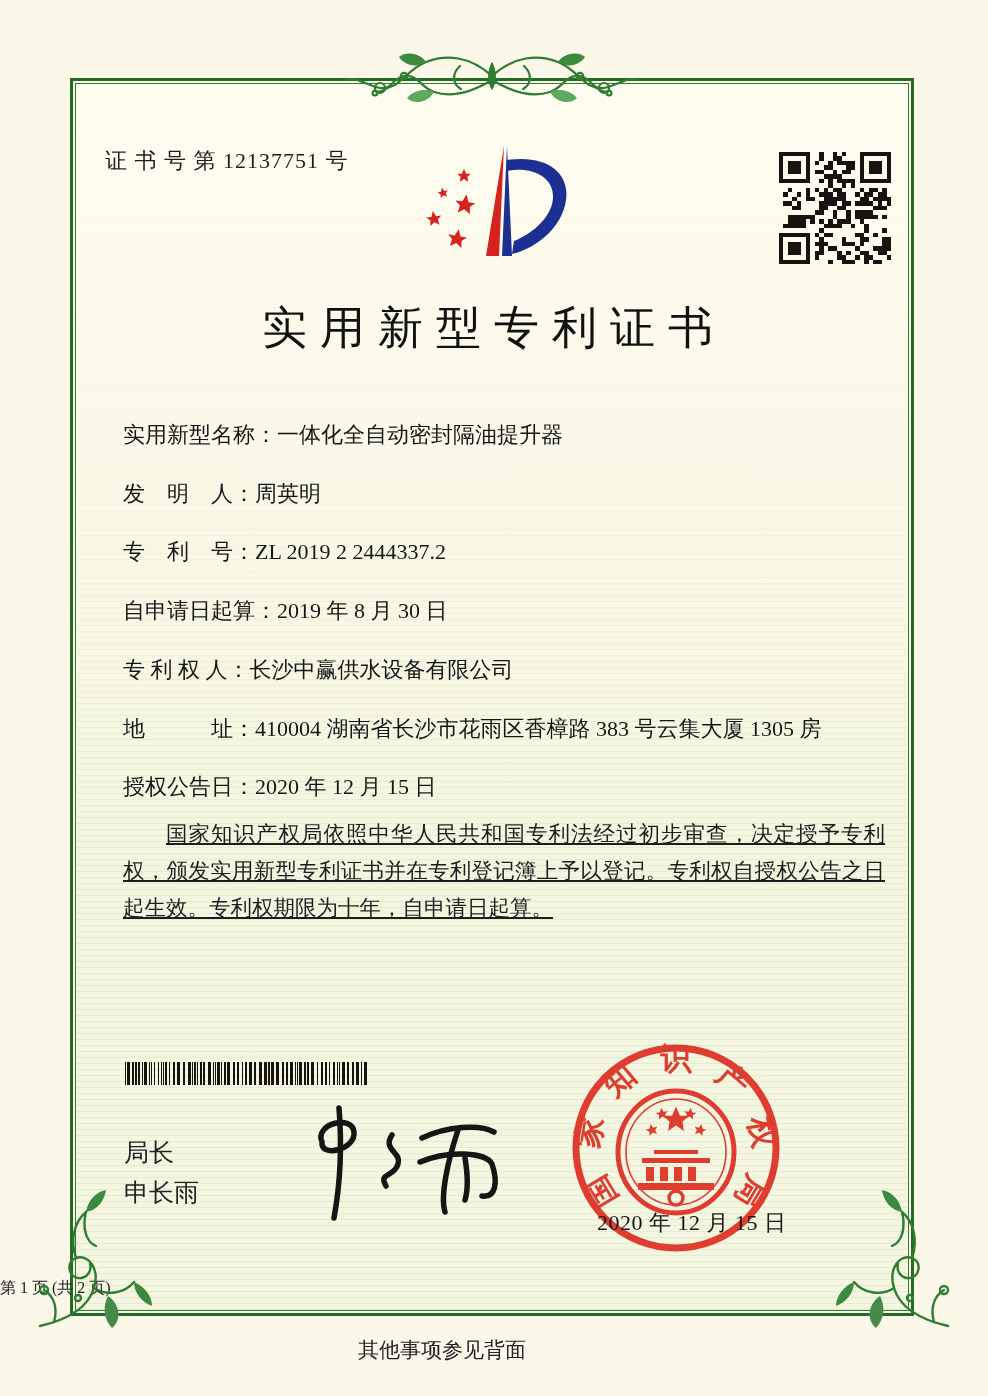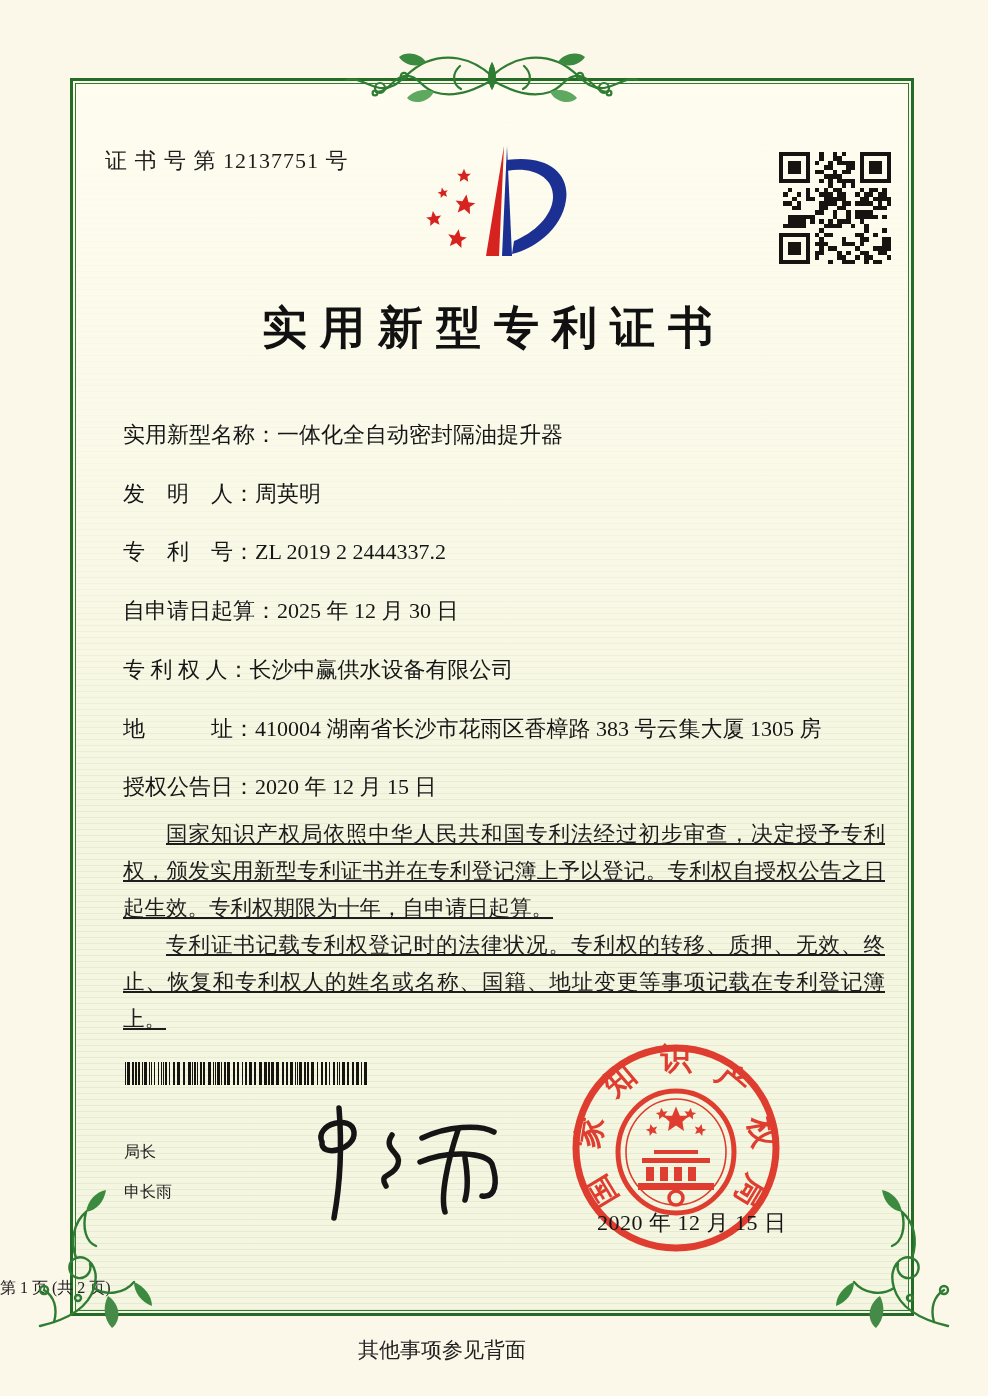--- a/index.html
+++ b/index.html
@@ -18,31 +18,31 @@
     background-color:#f7f7e3;
     background-image:
       linear-gradient(180deg, rgba(255,253,240,0.95) 0%, rgba(252,250,235,0.75) 30%, rgba(238,243,216,0.25) 60%, rgba(233,240,211,0.15) 100%),
       repeating-linear-gradient(0deg, rgba(125,170,110,0.16) 0px, rgba(125,170,110,0.16) 1px, rgba(0,0,0,0) 1px, rgba(0,0,0,0) 6px);
   }
   .cert-no{position:absolute;left:105px;top:146px;font-size:22px;letter-spacing:1px;}
   .logo{position:absolute;left:412px;top:136px;width:168px;height:150px;}
   .qr{position:absolute;left:779px;top:152px;width:112px;height:112px;}
   .title{
     position:absolute;left:0;top:298px;width:988px;text-align:center;
-    font-size:45px;font-weight:bold;letter-spacing:13px;color:#111;
+    font-size:45px;font-weight:normal;letter-spacing:13px;color:#111;
   }
   .row{position:absolute;left:123px;width:770px;font-size:22px;white-space:nowrap;}
   .row .lbl{color:#161616;}
   .row .val{color:#161616;margin-top:44px;}
   .grant2{position:absolute;left:365px;top:0;}
   .paras{position:absolute;left:123px;top:816px;width:762px;font-size:21.5px;line-height:37px;text-align:justify;}
   .paras p{margin:0;text-indent:2em;text-decoration:underline;}
   .barcode{position:absolute;left:125px;top:1062px;width:248px;height:23px;display:flex;align-items:stretch;}
   .barcode i{display:block;height:100%;background:#17130f;}
-  .director{position:absolute;left:124px;top:1132px;font-size:16px;line-height:40px;font-family:"Liberation Sans","DejaVu Sans",sans-serif;color:#222;}
+  .director{position:absolute;left:124px;top:1132px;font-size:25px;line-height:40px;font-family:"Liberation Sans","DejaVu Sans",sans-serif;color:#222;}
   .signature{position:absolute;left:262px;top:1100px;width:250px;height:130px;}
   .seal{position:absolute;left:568px;top:1040px;width:216px;height:216px;opacity:0.95;}
   .seal-date{position:absolute;left:597px;top:1208px;width:190px;font-size:22px;color:#141414;z-index:6;letter-spacing:0.5px;white-space:nowrap;}
   .page-info{position:absolute;left:0;top:1278px;width:988px;font-size:16px;color:#222;}
   .back-note{position:absolute;left:0;top:1336px;width:884px;text-align:center;font-size:21px;color:#222;}
   .ornament-top{position:absolute;left:342px;top:46px;width:300px;height:64px;z-index:4;}
   .flourish{position:absolute;width:132px;height:152px;z-index:4;}
   .flourish.bl{left:34px;top:1178px;}
   .flourish.br{left:822px;top:1178px;transform:scaleX(-1);}
 </style>
@@ -415,35 +415,34 @@
 <div class="row" style="top:420px">
   <span class="lbl">实用新型名称：</span><span class="val">一体化全自动密封隔油提升器</span>
 </div>
 <div class="row" style="top:479px">
   <span class="lbl">发　明　人：</span><span class="val">周英明</span>
 </div>
 <div class="row" style="top:537px">
   <span class="lbl">专　利　号：</span><span class="val">ZL 2019 2 2444337.2</span>
 </div>
 <div class="row" style="top:596px">
-  <span class="lbl">自申请日起算：</span><span class="val">2025 年 12 月 30 日</span>
+  <span class="lbl">自申请日起算：</span><span class="val">2019 年 8 月 30 日</span>
 </div>
 <div class="row" style="top:655px">
   <span class="lbl">专 利 权 人：</span><span class="val">长沙中赢供水设备有限公司</span>
 </div>
 <div class="row" style="top:714px">
   <span class="lbl">地　　　址：</span><span class="val">410004 湖南省长沙市花雨区香樟路 383 号云集大厦 1305 房</span>
 </div>
 <div class="row" style="top:772px">
   <span class="lbl">授权公告日：</span><span class="val">2020 年 12 月 15 日</span>
 </div>
 
 <div class="paras">
   <p>国家知识产权局依照中华人民共和国专利法经过初步审查，决定授予专利权，颁发实用新型专利证书并在专利登记簿上予以登记。专利权自授权公告之日起生效。专利权期限为十年，自申请日起算。</p>
-  <p>专利证书记载专利权登记时的法律状况。专利权的转移、质押、无效、终止、恢复和专利权人的姓名或名称、国籍、地址变更等事项记载在专利登记簿上。</p>
 </div>
 
 <div class="barcode">
     <i style="width:1px;margin-right:1px"></i>
     <i style="width:3px;margin-right:2px"></i>
     <i style="width:2px;margin-right:1px"></i>
     <i style="width:2px;margin-right:1px"></i>
     <i style="width:2px;margin-right:2px"></i>
     <i style="width:1px;margin-right:1px"></i>
     <i style="width:3px;margin-right:2px"></i>

